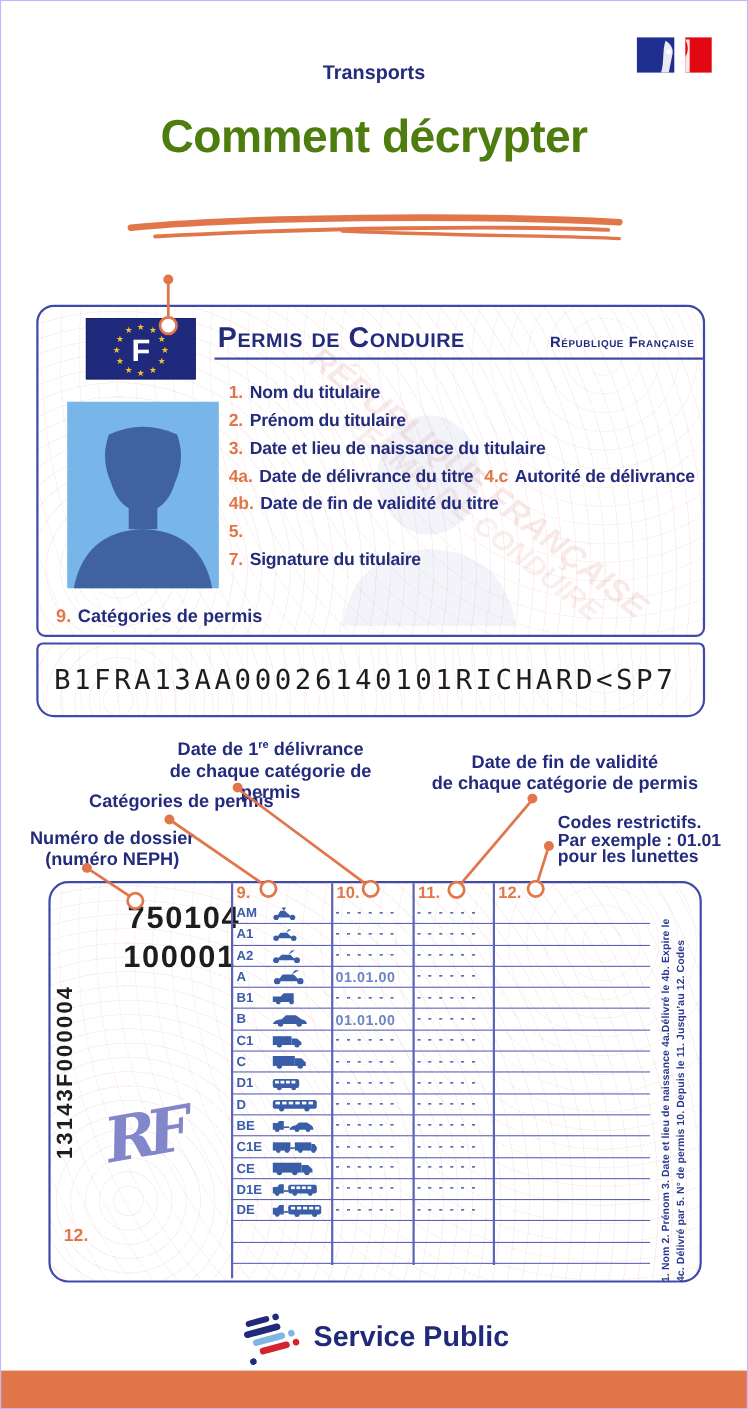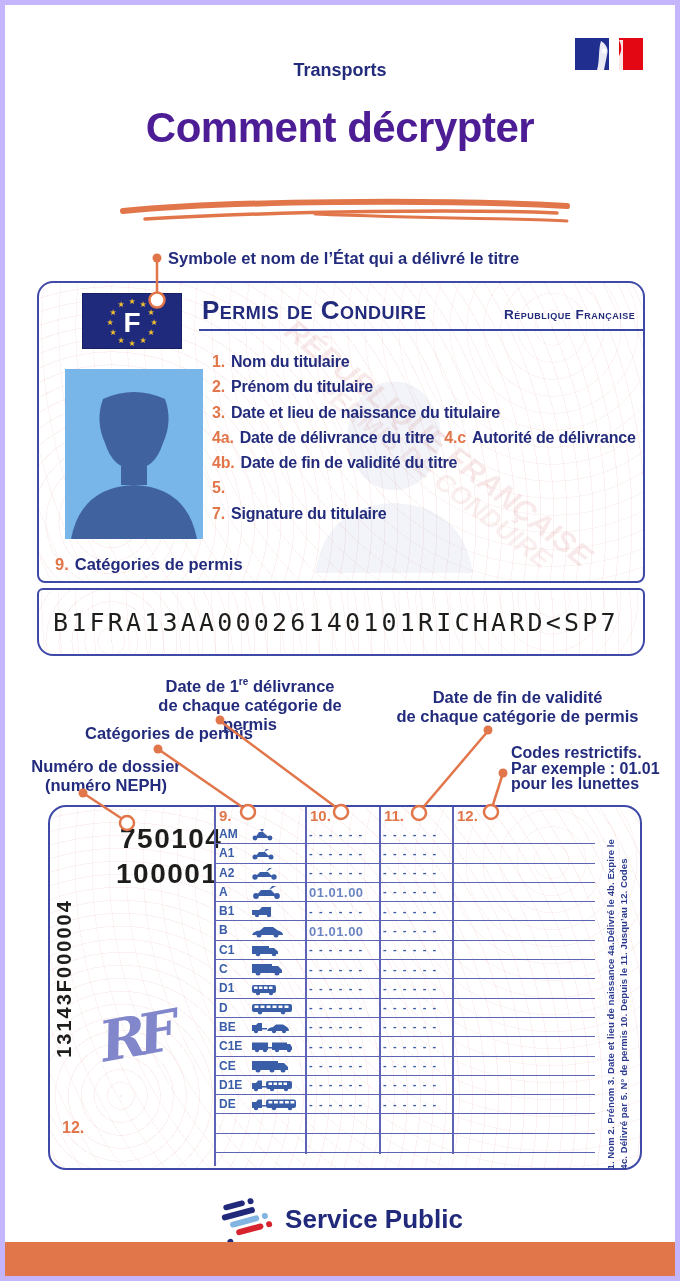--- a/index.html
+++ b/index.html
@@ -1,24 +1,24 @@
 <!DOCTYPE html>
 <html><head>
 <meta charset="utf-8">
 <style>
   html,body{margin:0;padding:0;background:#fff;}
   .page{position:relative;width:680px;height:1281px;background:#ffffff;
-        border:5px solid #c4b5fd;box-sizing:border-box;overflow:hidden;
+        border:1px solid #c4b5fd;box-sizing:border-box;overflow:hidden;
         font-family:"Liberation Sans",sans-serif;color:#232b7c;}
   
   .gov-logo{position:absolute;top:30px;right:28px;}
   .eyebrow{position:absolute;top:55px;left:0;width:100%;text-align:center;
            font-size:18px;font-weight:800;color:#232b7c;}
   .title{position:absolute;top:100px;left:0;width:100%;text-align:center;
-         font-size:42px;line-height:46px;font-weight:800;letter-spacing:-0.5px;color:#4c1d95;}
+         font-size:42px;line-height:46px;font-weight:800;letter-spacing:-0.5px;color:#4d7c0f;}
   .squiggle{position:absolute;top:192px;left:100px;}
   
   .ann{position:absolute;font-size:16.5px;line-height:19px;font-weight:800;color:#232b7c;}
   .ann.center{text-align:center;}
   .ann sup{font-size:10px;}
   
   .card{position:absolute;background:#fff;border:2px solid #3f4aa8;box-sizing:border-box;
         background-image:
           repeating-radial-gradient(circle at 12% 80%, rgba(214,120,110,0.10) 0 1px, transparent 1px 13px),
           repeating-radial-gradient(circle at 85% 15%, rgba(214,120,110,0.08) 0 1px, transparent 1px 17px);}
@@ -95,21 +95,20 @@
   <div class="title">
     <div>Comment décrypter</div>
   </div>
 
   <svg class="squiggle" width="480" height="28" viewBox="0 0 480 28">
     <path d="M18,14 C120,4 330,2 462,9" stroke="#e2764b" stroke-width="6" fill="none" stroke-linecap="round"></path>
     <path d="M40,22 C180,14 360,12 452,16" stroke="#e2764b" stroke-width="3.5" fill="none" stroke-linecap="round"></path>
     <path d="M210,17 C330,22 420,21 462,24" stroke="#e2764b" stroke-width="3" fill="none" stroke-linecap="round"></path>
   </svg>
 
-  <div class="ann" style="left:163px;top:244px;">Symbole et nom de l’État qui a délivré le titre</div>
 
   <div class="card front-card">
     <div class="wm" style="left:260px;top:30px;font-size:30px;opacity:0.10;transform:rotate(38deg);transform-origin:left top;font-style:italic;">RÉPUBLIQUE FRANÇAISE</div>
     <div class="wm" style="left:290px;top:90px;font-size:26px;opacity:0.08;transform:rotate(38deg);transform-origin:left top;font-style:italic;">PERMIS DE CONDUIRE</div>
     <svg style="position:absolute;left:250px;top:70px;opacity:0.06;" width="210" height="220" viewBox="0 0 138 170">
       <ellipse cx="69" cy="64" rx="36" ry="42" fill="#3a5da8"></ellipse>
       <path d="M8,170 q8,-52 61,-54 q53,2 61,54 z" fill="#3a5da8"></path>
     </svg>
 
     <svg class="eu-flag" width="100" height="56" viewBox="0 0 100 56">

